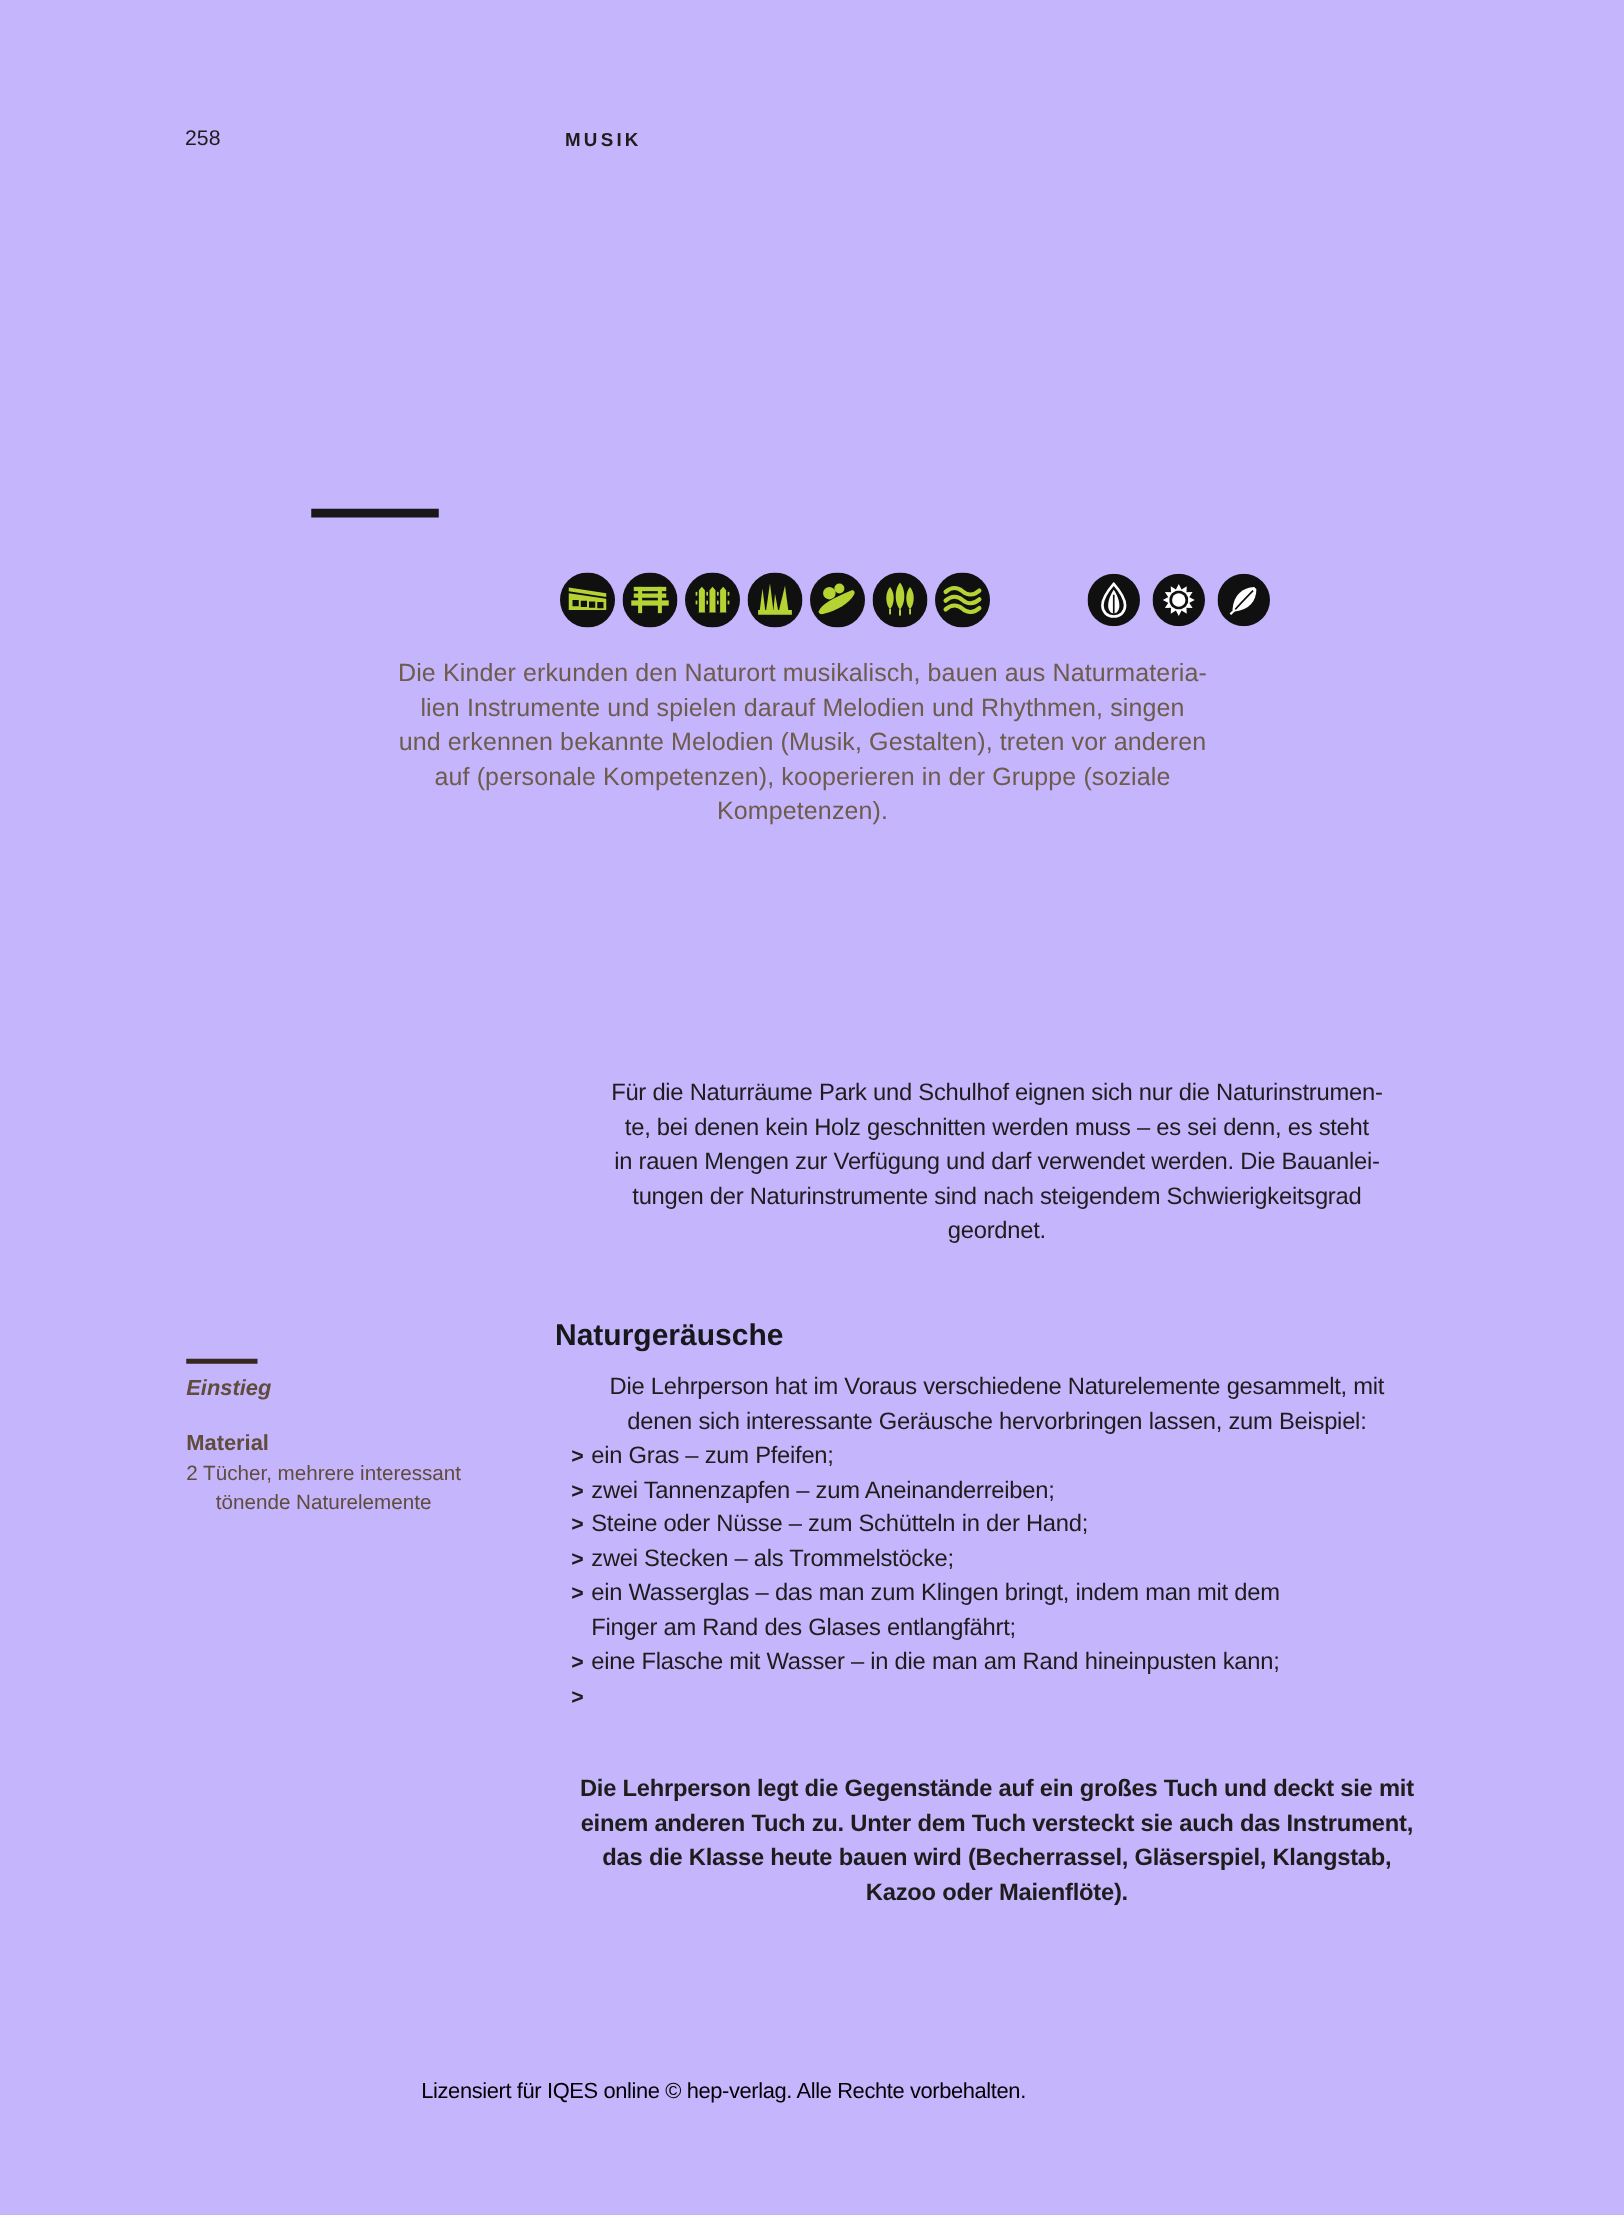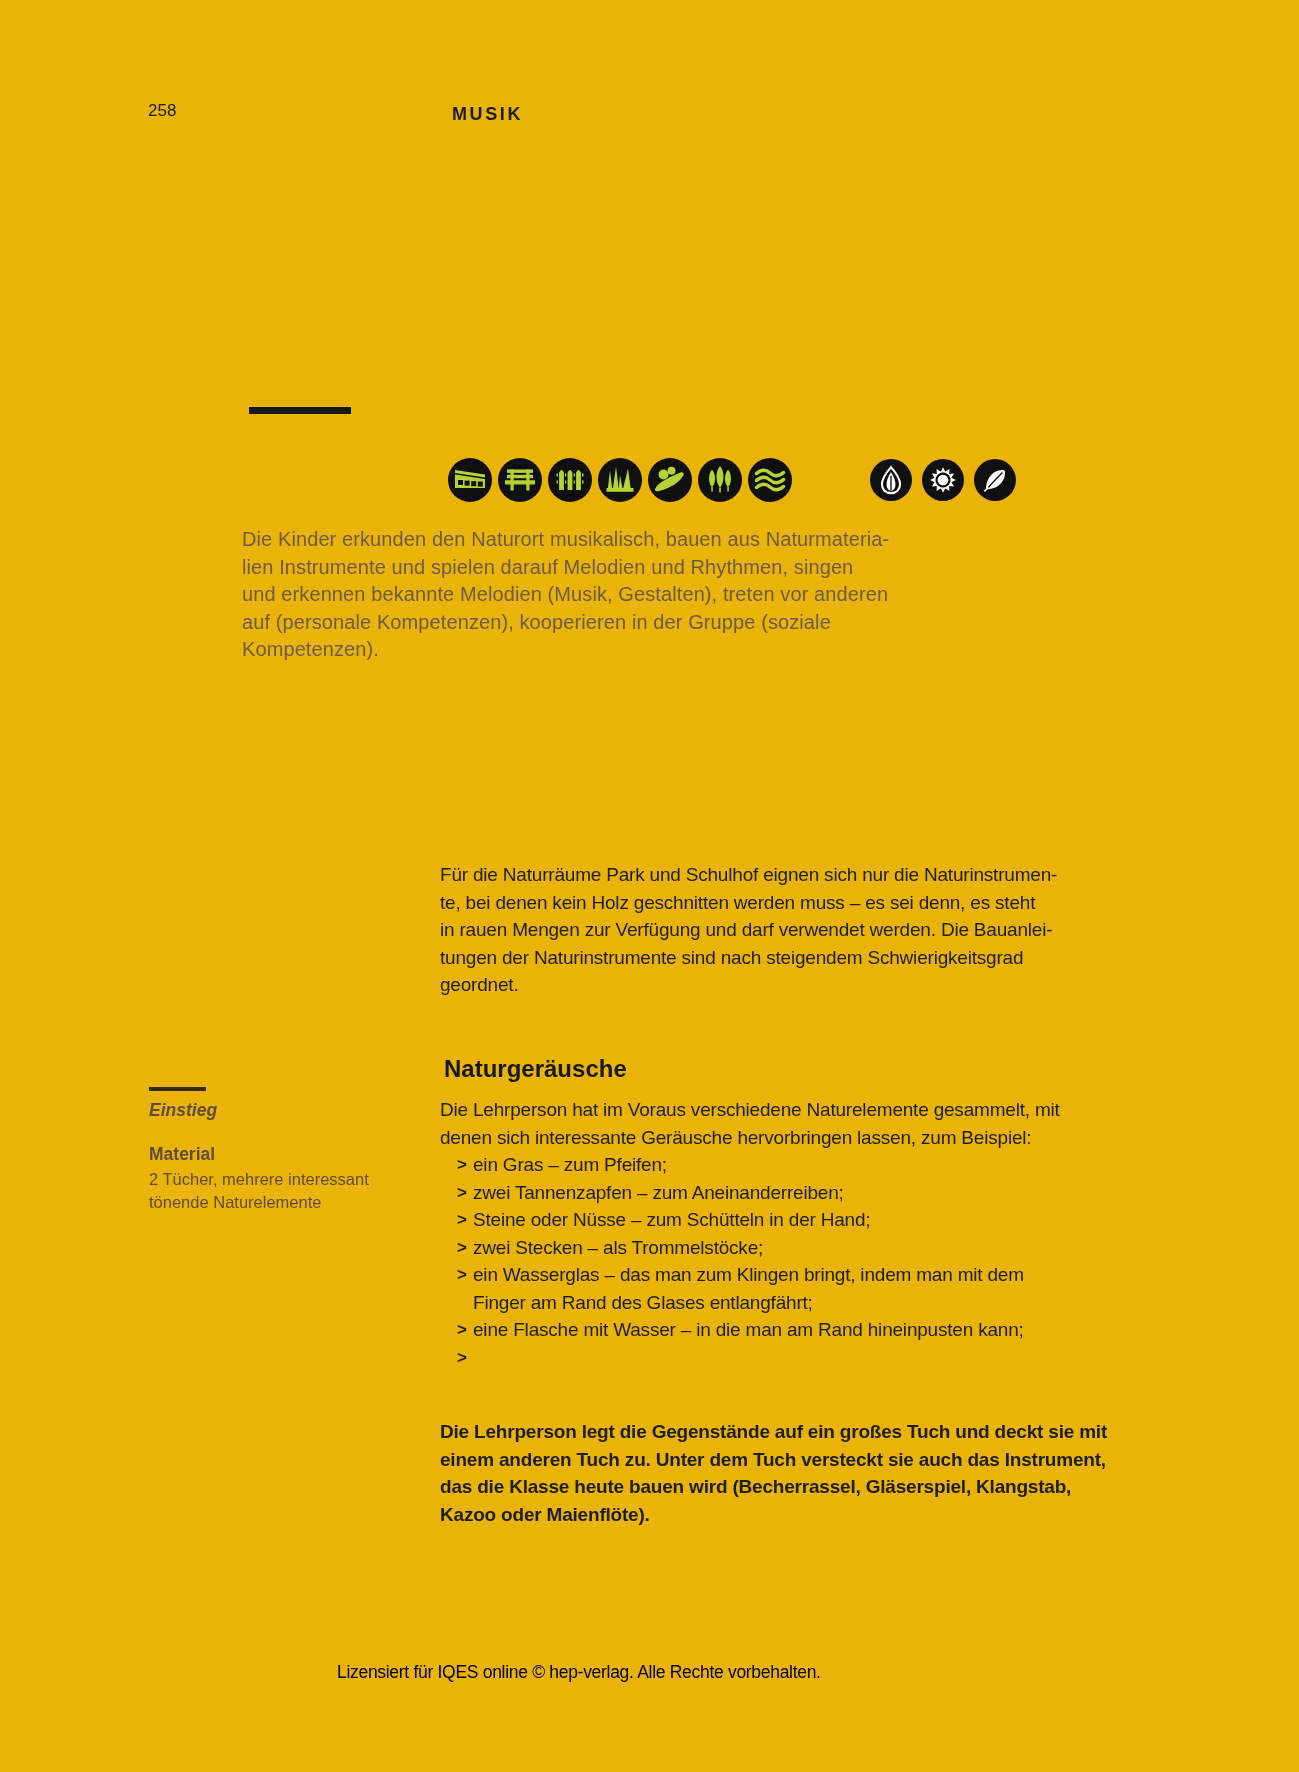--- a/index.html
+++ b/index.html
@@ -1,29 +1,29 @@
 <!DOCTYPE html>
 <html style="--text_black: #1d1d1b; --title_black: #17181a; --brown_text: #6d5b4b; --brown_label: #604c3b; --icon_bg: #101010; --icon_green: #b5d434; --icon_white: #ffffff;"><head>
 <meta charset="utf-8">
 <style>
   html,body{margin:0;padding:0;background:#e8e8e8;}
   .page{
     position:relative;
     width:1299px;height:1772px;
     margin:0 auto;
-    background:#eab308;
+    background:#c4b5fd;
     font-family:"Liberation Sans",sans-serif;
     color:var(--text_black,#1d1d1b);
     overflow:hidden;
   }
   .abs{position:absolute;}
-  .pre{white-space:pre-line;}
+  .pre{white-space:pre-line;text-align:center;}
 
   .pagenum{left:148px;top:101px;font-size:17px;color:var(--text_black,#1d1d1b);}
-  .running-head{left:452px;top:104px;font-size:18px;font-weight:700;letter-spacing:2.6px;color:var(--text_black,#1d1d1b);}
+  .running-head{left:452px;top:104px;font-size:15px;font-weight:700;letter-spacing:2.6px;color:var(--text_black,#1d1d1b);}
 
   .title{left:239px;top:316px;font-size:66px;line-height:1;font-weight:700;letter-spacing:-0.5px;color:var(--title_black,#17181a);}
   .title-rule{left:249px;top:407px;width:102px;height:7px;background:var(--title_black,#17181a);}
 
   .icons-left{left:448px;top:458px;display:flex;gap:6px;}
   .icons-right{left:870px;top:459px;display:flex;gap:10px;}
   .icons-left svg,.icons-right svg{display:block;}
 
   .intro{left:242px;top:526px;width:800px;font-size:20px;line-height:27.5px;letter-spacing:0.1px;color:var(--brown_text,#6d5b4b);}
 

